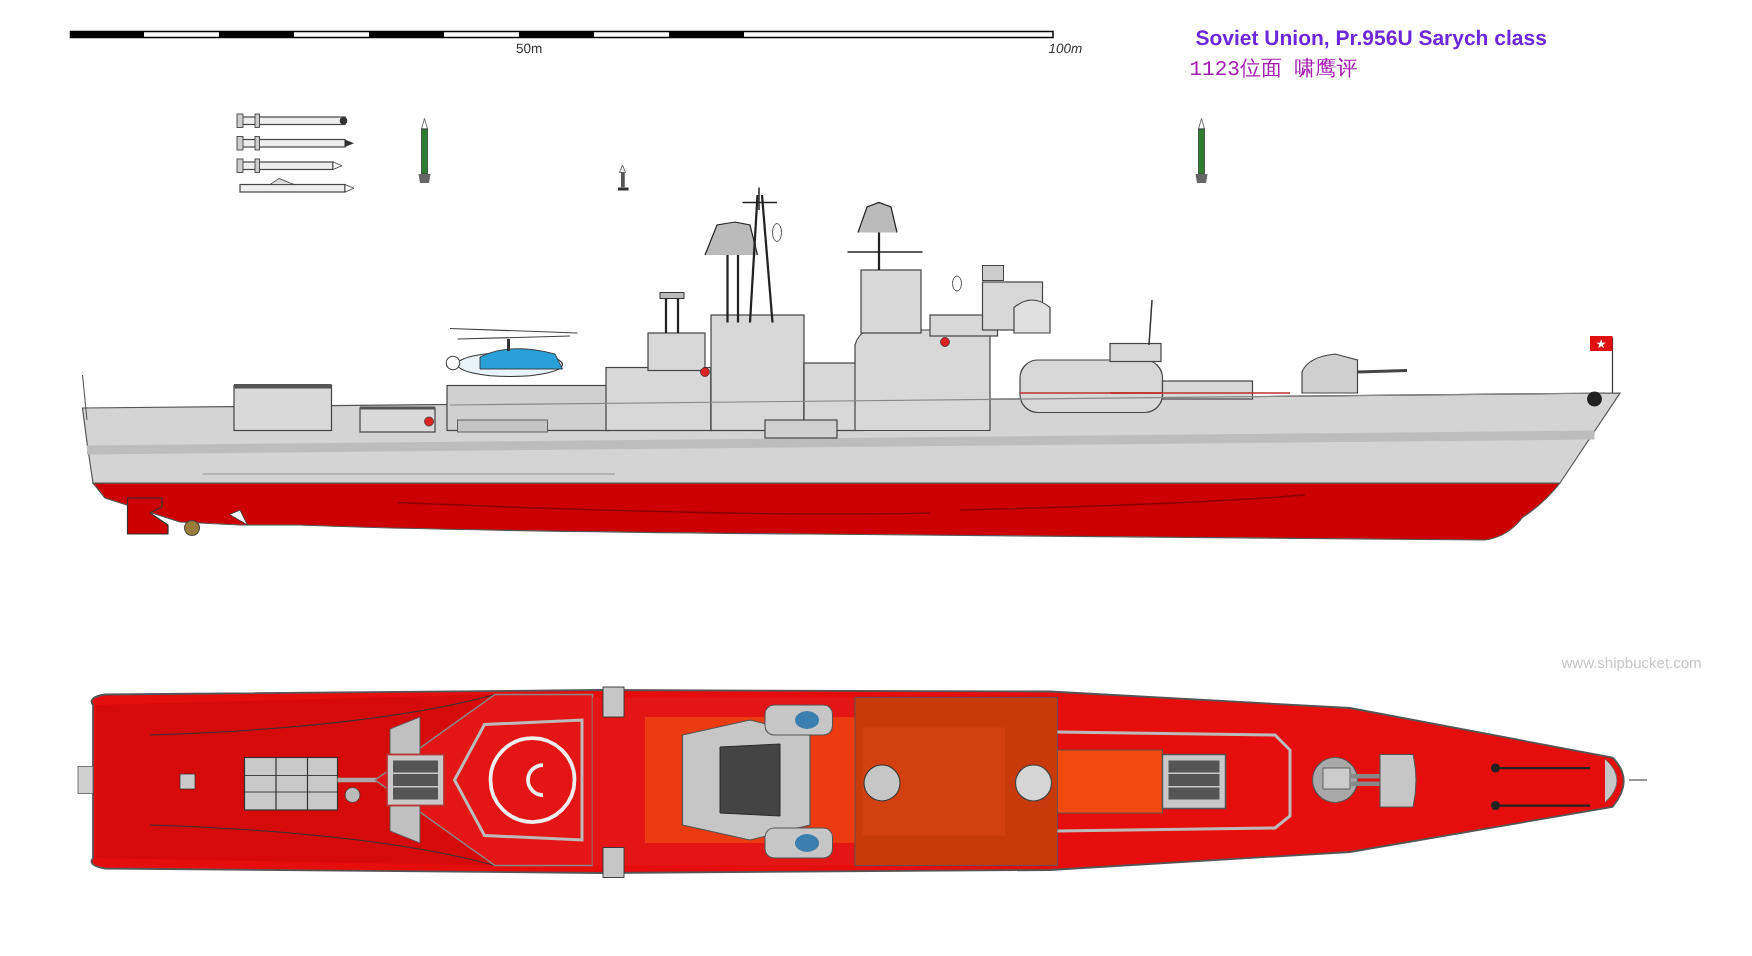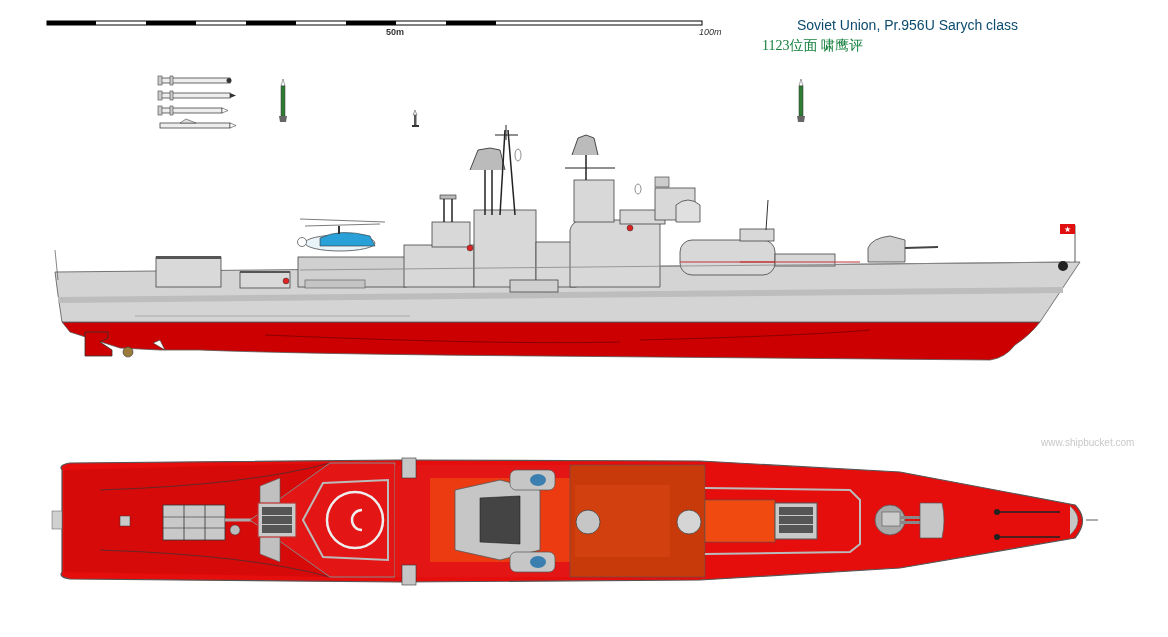--- a/index.html
+++ b/index.html
@@ -1,30 +1,30 @@
 <!DOCTYPE html>
 <html><head>
 <meta charset="utf-8">
 <style>
   html, body { margin: 0; padding: 0; background: #ffffff; }
   body { width: 1168px; height: 637px; position: relative; overflow: hidden; font-family: "Liberation Sans", sans-serif; }
   .abs { position: absolute; }
-  .title-line { left: 797px; top: 17px; font-size: 14px; color: #0c4a6e; white-space: nowrap; }
-  .subtitle-line { left: 762px; top: 37px; font-size: 14px; color: #15803d; white-space: nowrap; font-family: Liberation Serif, serif; }
+  .title-line { left: 797px; top: 17px; font-size: 14px; color: #6d28d9; white-space: nowrap; font-weight: bold; }
+  .subtitle-line { left: 793px; top: 37px; font-size: 14px; color: #a21caf; white-space: nowrap; font-family: Liberation Mono, monospace; }
   .scale-label { font-size: 9px; color: #333; }
   .watermark { left: 1041px; top: 437px; font-size: 10px; color: #c8c8c8; }
   svg { position: absolute; left: 0; top: 0; }
 </style>
 </head>
 <body>
 
 <div class="abs title-line">Soviet Union, Pr.956U Sarych class</div>
 <div class="abs subtitle-line">1123位面  啸鹰评</div>
 
-<div class="abs scale-label" style="left:386px;top:27px;font-weight:bold;">50m</div>
+<div class="abs scale-label" style="left:344px;top:27px;">50m</div>
 <div class="abs scale-label" style="left:699px;top:27px;font-style:italic;">100m</div>
 
 <div class="abs watermark">www.shipbucket.com</div>
 
 <svg width="1168" height="637" viewBox="0 0 1168 637">
 
   <g>
     <rect x="47" y="21" width="655" height="4" fill="#fff" stroke="#000" stroke-width="1"></rect>
     <rect x="47" y="21" width="49" height="4" fill="#000"></rect>
     <rect x="146" y="21" width="50" height="4" fill="#000"></rect>

